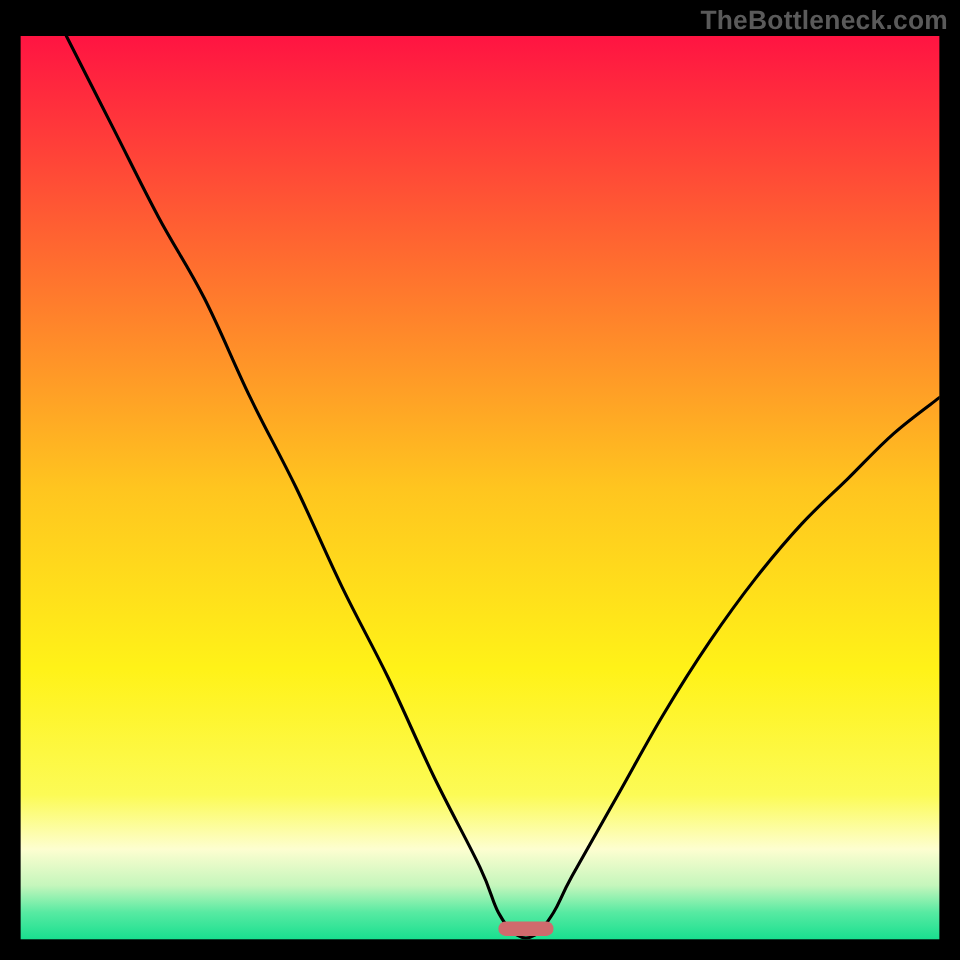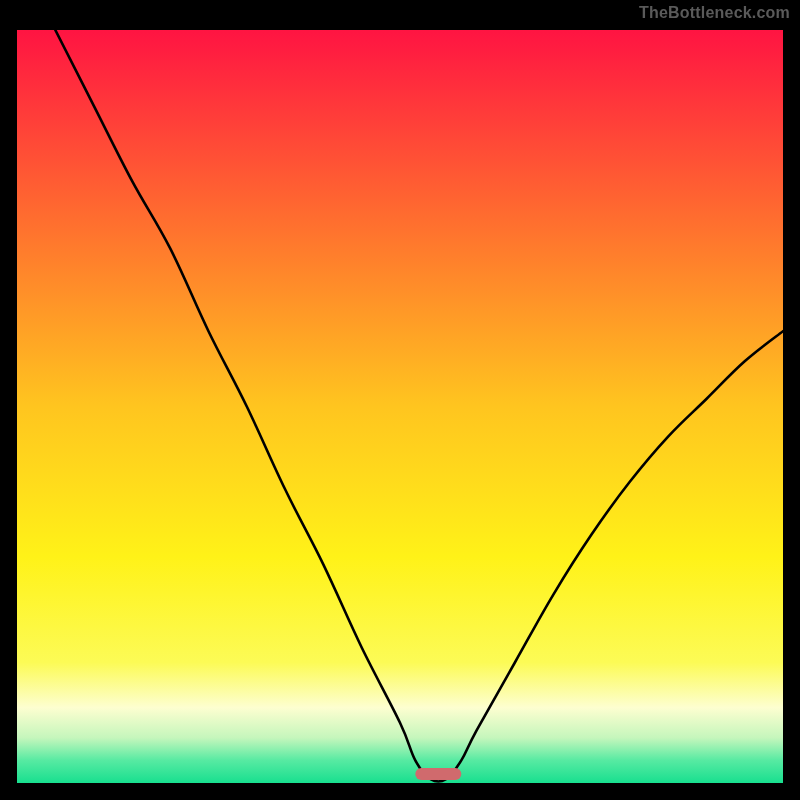--- a/index.html
+++ b/index.html
@@ -15,21 +15,21 @@
     position: relative;
     width: 800px;
     height: 800px;
     background: #000;
   }
   .watermark {
     position: absolute;
     top: 4px;
     right: 10px;
     color: #5a5a5a;
-    font-size: 16px;
+    font-size: 22px;
     font-weight: 600;
     letter-spacing: 0.2px;
     z-index: 5;
   }
   .plot {
     position: absolute;
     left: 17px;
     top: 30px;
     width: 766px;
     height: 753px;

